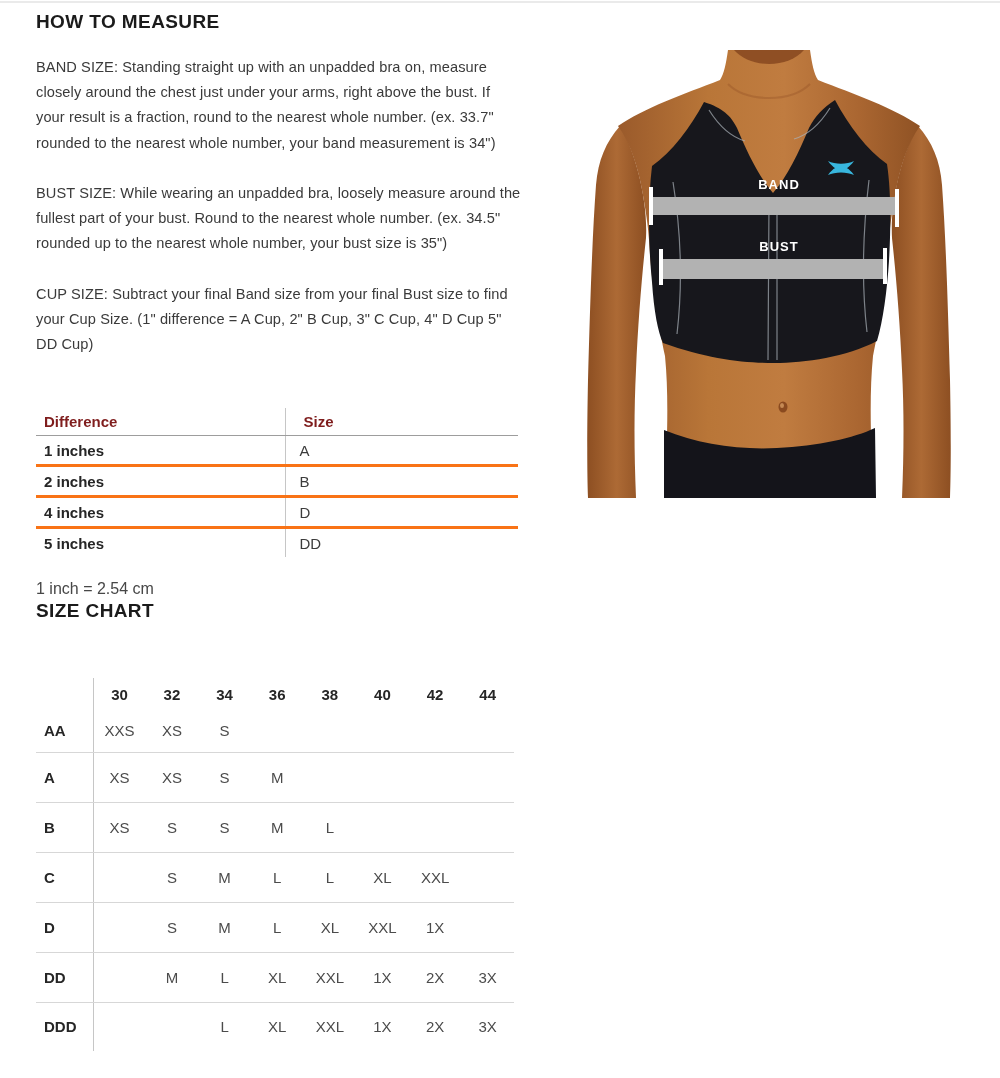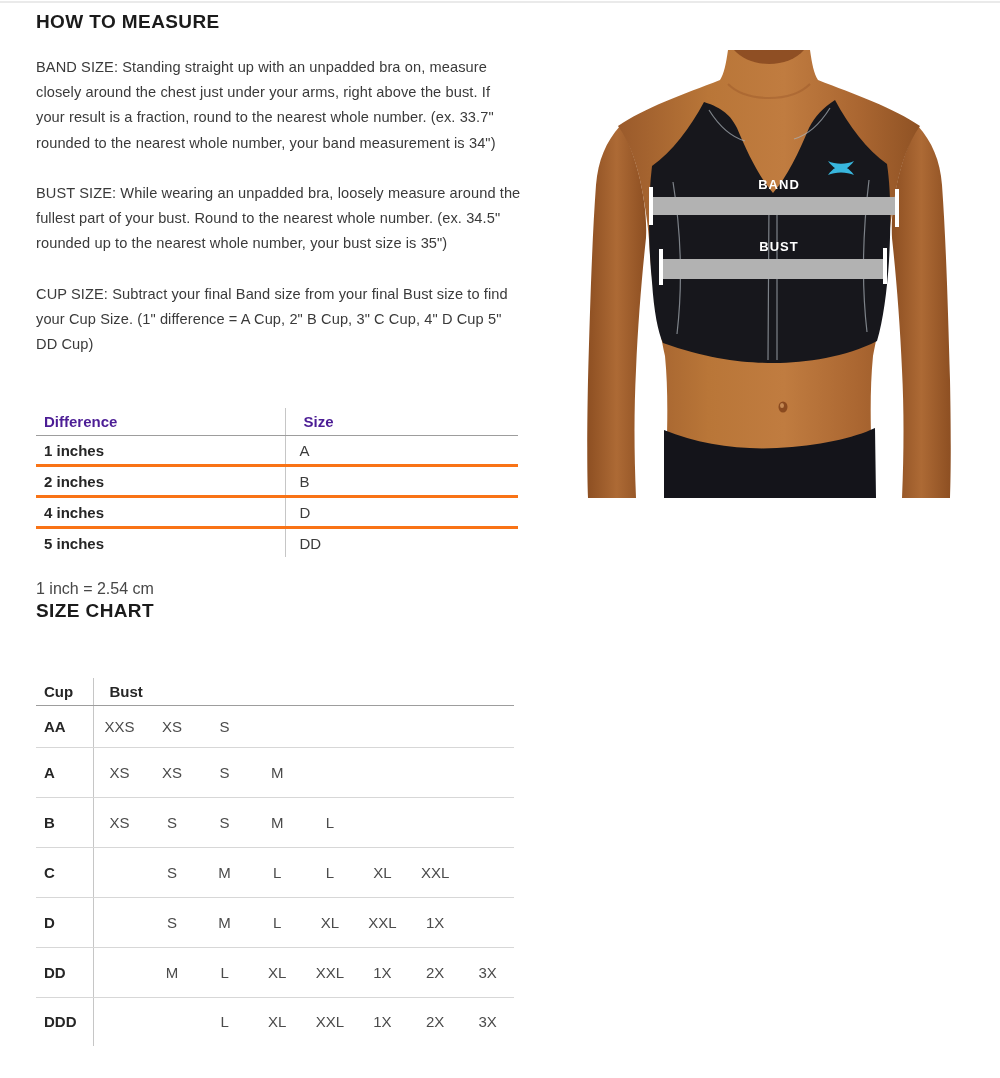--- a/index.html
+++ b/index.html
@@ -12,21 +12,21 @@
   .h1{position:absolute;left:36px;font-size:19px;font-weight:700;color:#1b1b1b;letter-spacing:.4px;margin:0;}
   #htm-heading{top:11px;}
   #sc-heading{top:600px;}
   .para{position:absolute;left:36px;width:486px;font-size:14.6px;line-height:25.2px;color:#3a3a3a;letter-spacing:.1px;margin:0;}
   #p-band{top:55px;}
   #p-bust{top:181px;}
   #p-cup{top:282px;}
 
   table{border-collapse:collapse;table-layout:fixed;}
   .diff-table{position:absolute;left:36px;top:408px;width:482px;font-size:15px;}
-  .diff-table th{height:27px;vertical-align:middle;text-align:left;font-weight:600;color:#4c1d95;
+  .diff-table th{height:27px;vertical-align:middle;text-align:left;font-weight:600;color:#7f1d1d;
     border-bottom:1px solid #9d9d9d;padding:0 0 0 8px;}
   .diff-table th.scol{padding-left:18px;}
   .diff-table td{height:28px;vertical-align:middle;border-bottom:3px solid #f97316;padding:0 0 0 8px;}
   .diff-table .vline{border-right:1px solid #c6c6c6;}
   .diff-table td.dcol{font-weight:600;color:#262626;}
   .diff-table td.scol{padding-left:14px;color:#3c3c3c;}
   .diff-table tr.last td{border-bottom:none;}
   .note{position:absolute;left:36px;top:580px;font-size:16px;color:#474747;}
 
   .size-table{position:absolute;left:36px;top:678px;width:478px;font-size:15px;}
@@ -94,23 +94,30 @@
       <col>
       <col>
       <col>
       <col>
       <col>
       <col>
       <col>
       <col>
     </colgroup>
   <tbody>
-      <tr class="h27">
-    <th class="cup-h vline">Cup</th>
-    <th class="bust-h" colspan="8">Bust</th>
+  <tr class="h32 no-sep">
+    <td class="cup vline"></td>
+    <td class="num">30</td>
+    <td class="num">32</td>
+    <td class="num">34</td>
+    <td class="num">36</td>
+    <td class="num">38</td>
+    <td class="num">40</td>
+    <td class="num">42</td>
+    <td class="num">44</td>
   </tr>
   <tr class="h42">
     <td class="cup vline">AA</td>
     <td>XXS</td>
     <td>XS</td>
     <td>S</td>
     <td></td>
     <td></td>
     <td></td>
     <td></td>

